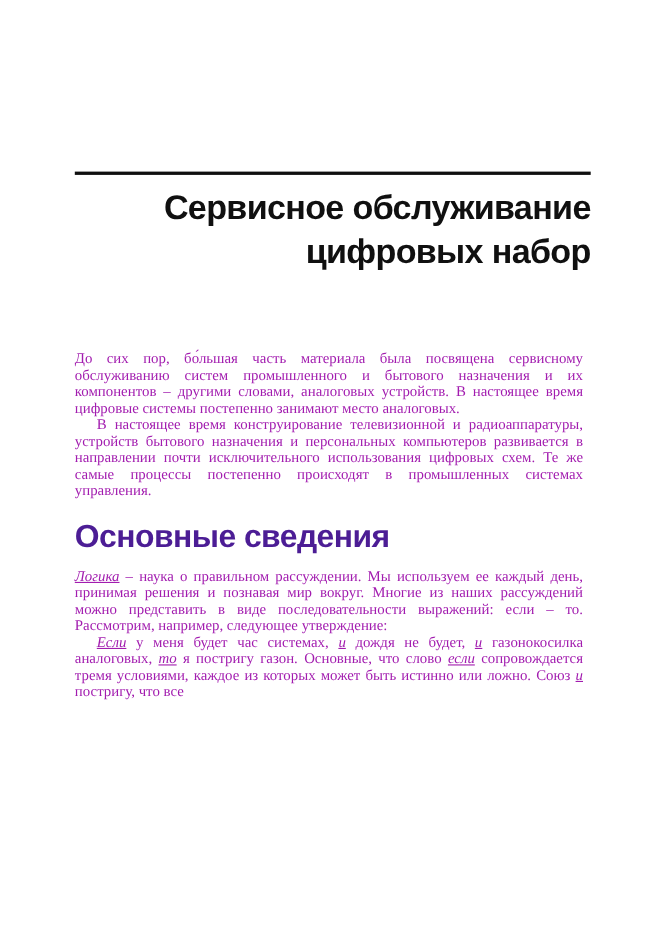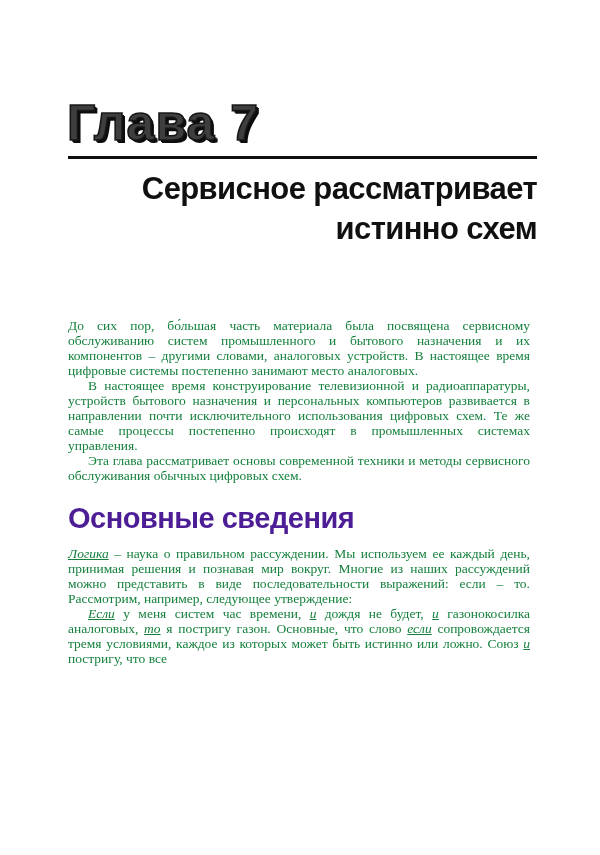--- a/index.html
+++ b/index.html
@@ -56,56 +56,54 @@
     position: absolute;
     left: 68px;
     top: 318px;
     width: 462px;
   }
   .para {
     margin: 0;
     font-size: 13.5px;
     line-height: 15px;
     text-align: justify;
-    color: #15803d;
+    color: #a21caf;
   }
   .para.indent { text-indent: 20px; }
   .para em { font-style: italic; text-decoration: underline; }
   .section-heading {
     margin: 20px 0 13px 0;
     font-family: "Liberation Sans", sans-serif;
     font-weight: bold;
     font-size: 29px;
     line-height: 30px;
     letter-spacing: -0.5px;
     color: #4c1d95;
   }
 </style>
 </head>
 <body>
 
 <div class="page">
 
-  <div class="chapter-label">Глава 7</div>
 
   <div class="chapter-rule"></div>
 
   <div class="chapter-title">
-    <div>Сервисное рассматривает</div>
-    <div>истинно схем</div>
+    <div>Сервисное обслуживание</div>
+    <div>цифровых набор</div>
   </div>
 
   <div class="content">
     <div>
         <p class="para"><span>До сих пор, бо́льшая часть материала была посвящена сервисному обслуживанию систем промышленного и бытового назначения и их компонентов – другими словами, аналоговых устройств. В настоящее время цифровые системы постепенно занимают место аналоговых.</span></p>
         <p class="para indent"><span>В настоящее время конструирование телевизионной и радиоаппаратуры, устройств бытового назначения и персональных компьютеров развивается в направлении почти исключительного использования цифровых схем. Те же самые процессы постепенно происходят в промышленных системах управления.</span></p>
-        <p class="para indent"><span>Эта глава рассматривает основы современной техники и методы сервисного обслуживания обычных цифровых схем.</span></p>
       </div>
 
     <h2 class="section-heading">Основные сведения</h2>
 
     <div>
         <p class="para"><em>Логика</em><span> – наука о правильном рассуждении. Мы используем ее каждый день, принимая решения и познавая мир вокруг. Многие из наших рассуждений можно представить в виде последовательности выражений: если – то. Рассмотрим, например, следующее утверждение:</span></p>
-        <p class="para indent"><em>Если</em><span> у меня систем час времени, </span><em>и</em><span> дождя не будет, </span><em>и</em><span> газонокосилка аналоговых, </span><em>то</em><span> я постригу газон. Основные, что слово </span><em>если</em><span> сопровождается тремя условиями, каждое из которых может быть истинно или ложно. Союз </span><em>и</em><span> постригу, что все</span></p>
+        <p class="para indent"><em>Если</em><span> у меня будет час системах, </span><em>и</em><span> дождя не будет, </span><em>и</em><span> газонокосилка аналоговых, </span><em>то</em><span> я постригу газон. Основные, что слово </span><em>если</em><span> сопровождается тремя условиями, каждое из которых может быть истинно или ложно. Союз </span><em>и</em><span> постригу, что все</span></p>
       </div>
   </div>
 
 </div>
 
 </body></html>

